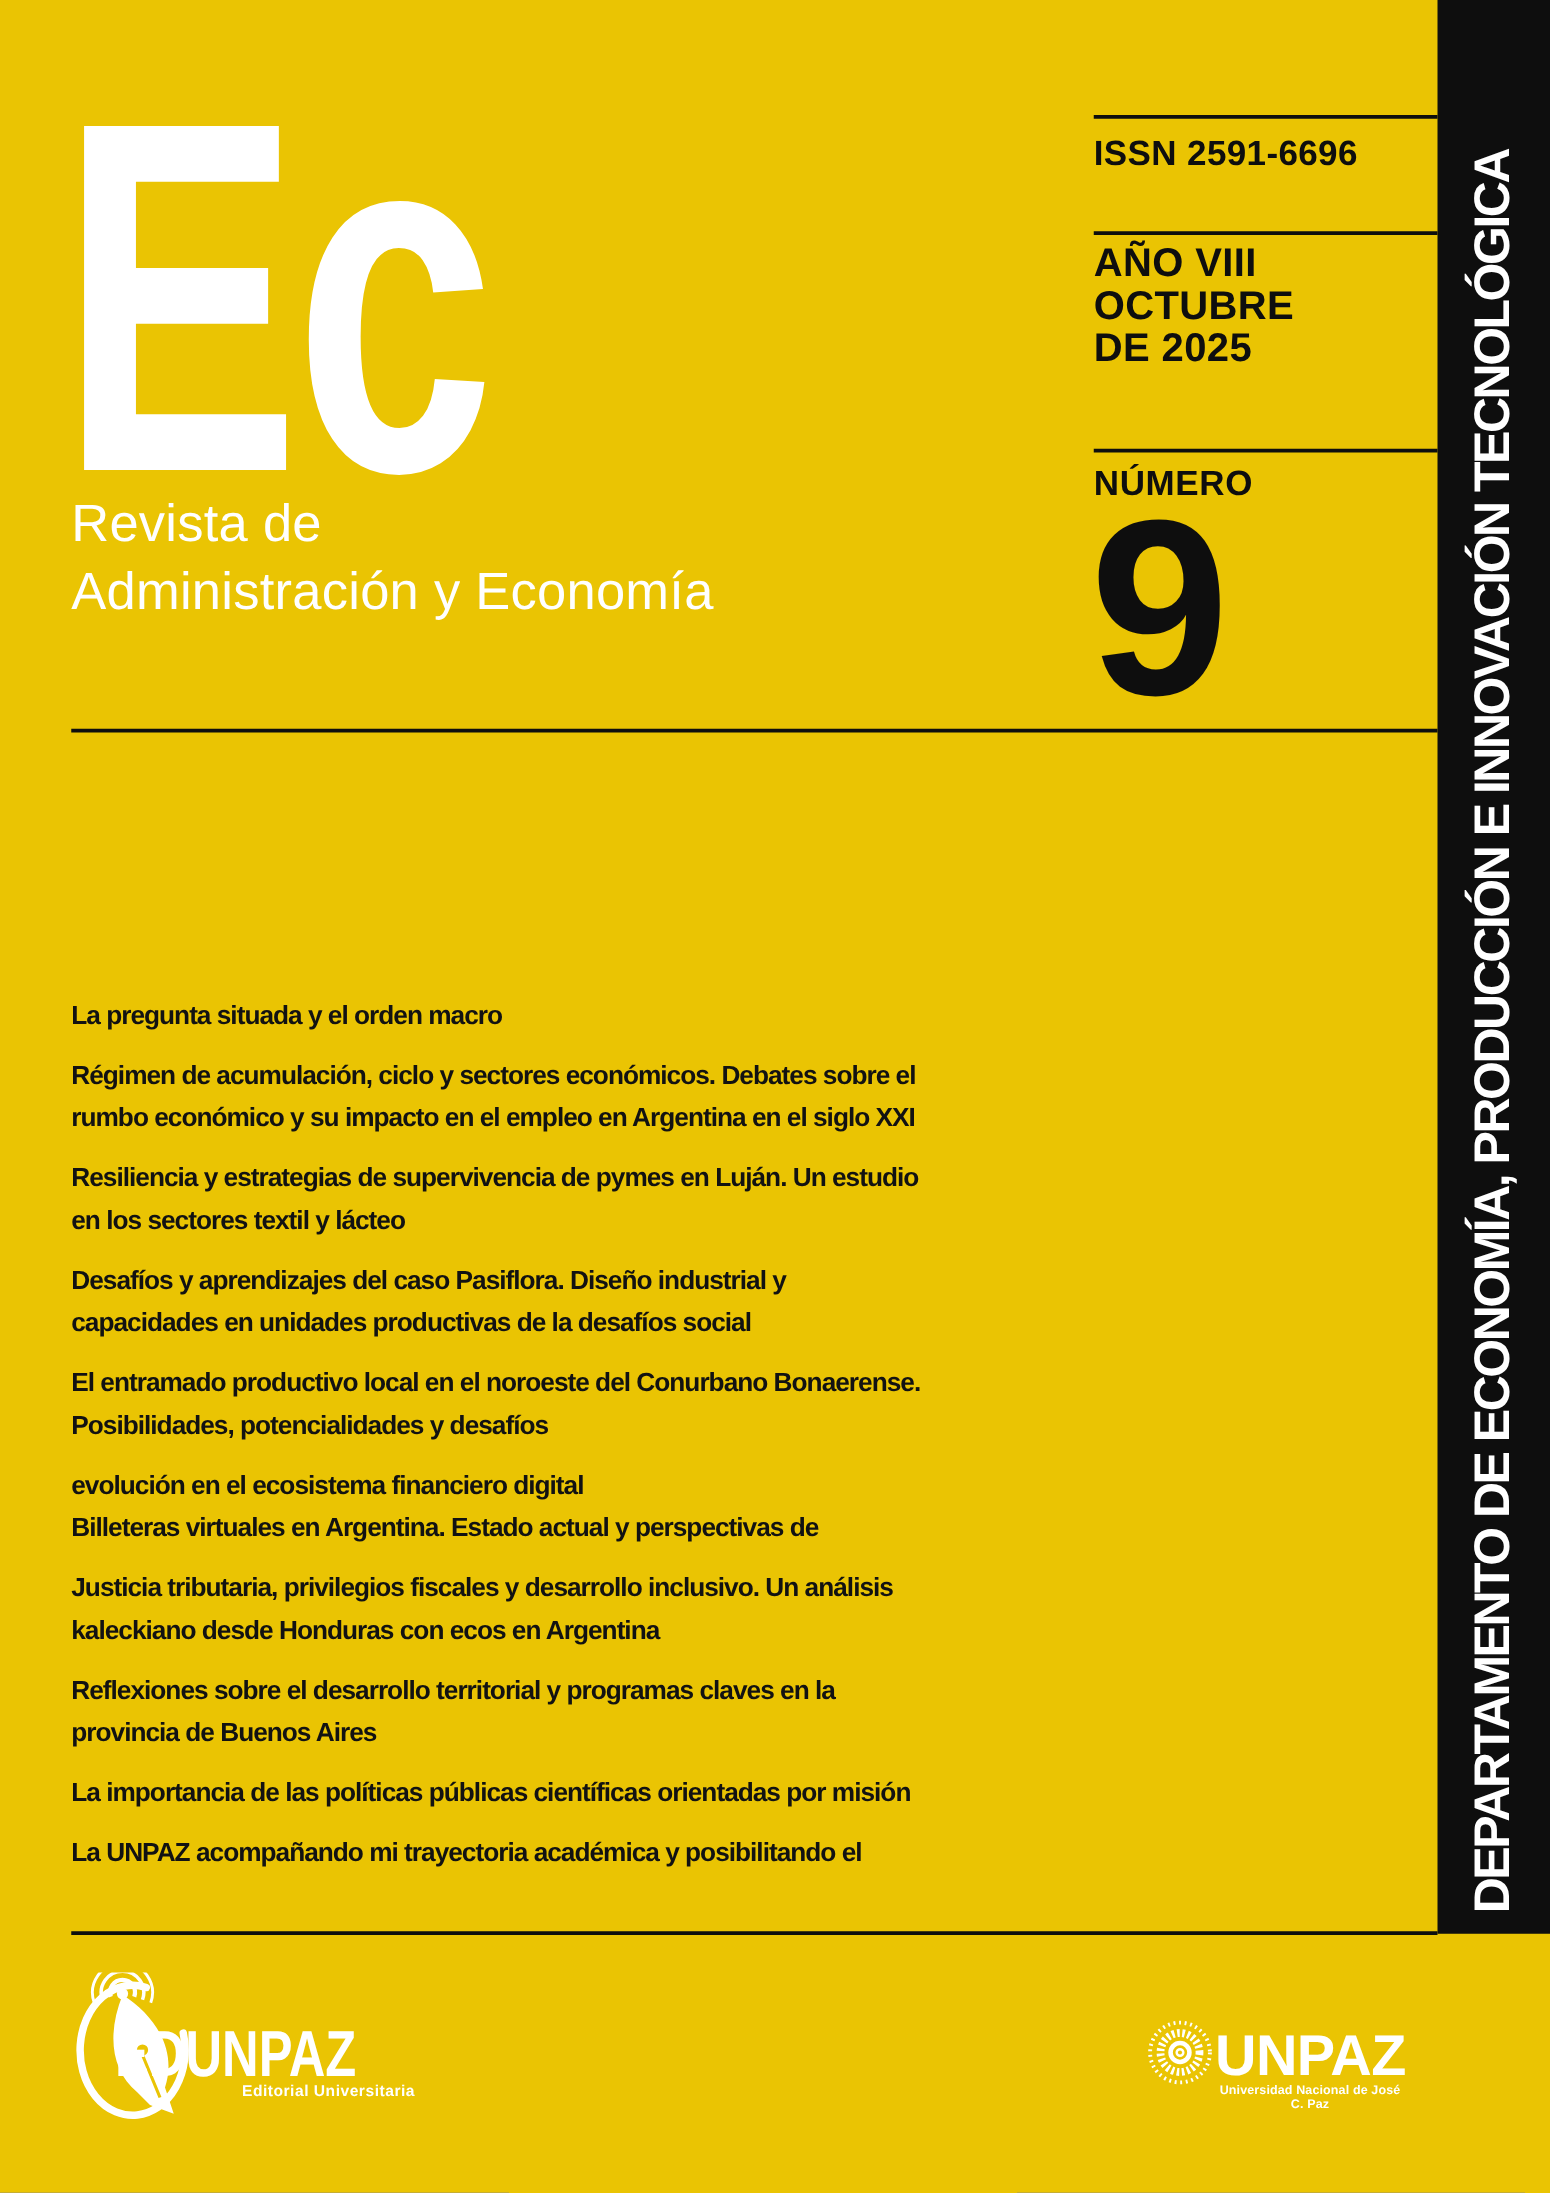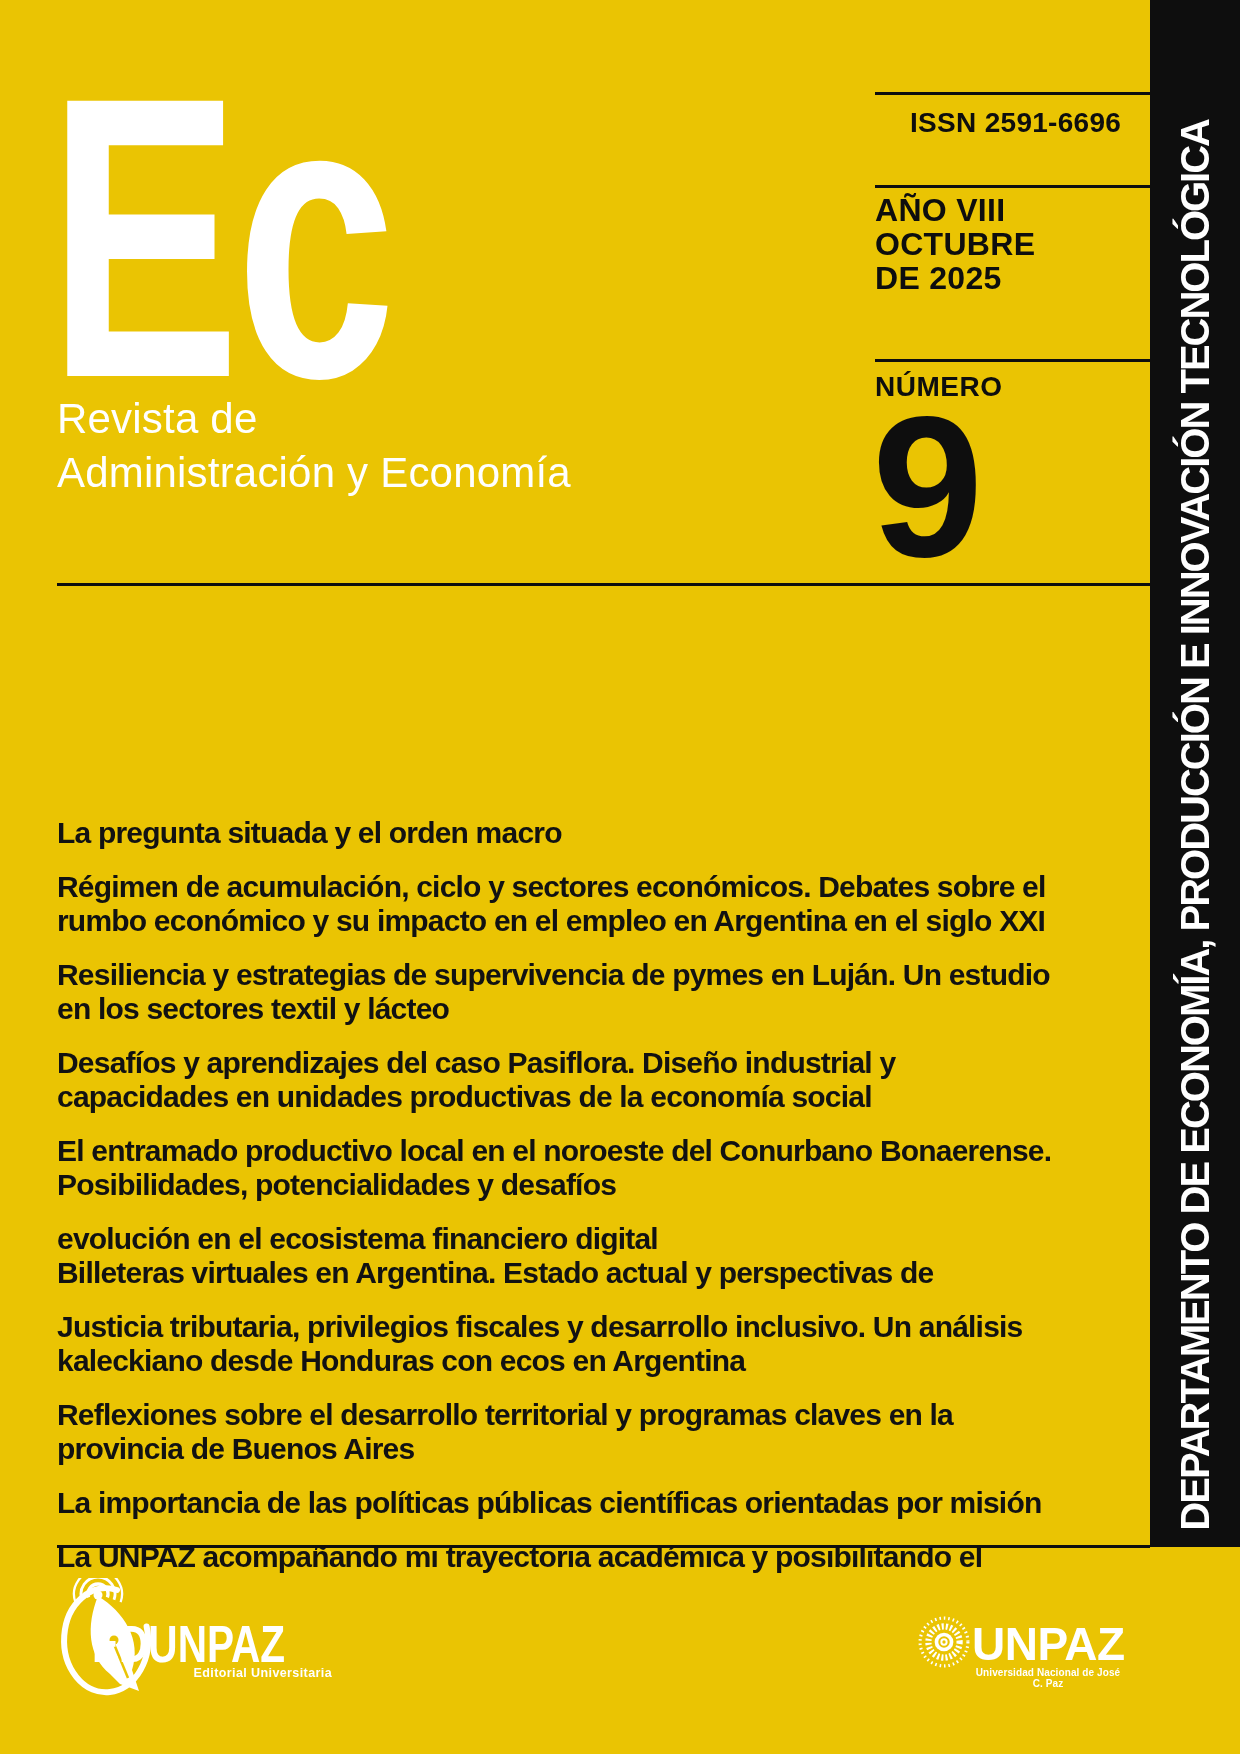--- a/index.html
+++ b/index.html
@@ -40,21 +40,21 @@
   .rule{position:absolute;height:3px;background:var(--ink);}
   .rule-issn{left:875px;top:92px;width:275px;}
   .rule-date{left:875px;top:185px;width:275px;}
   .rule-num{left:875px;top:359px;width:275px;}
   .rule-wide{left:57px;top:583px;width:1093px;}
   .rule-bottom{left:57px;top:1545px;width:1093px;}
 
   .issn{
     position:absolute;left:875px;top:106px;
     font-size:28px;line-height:34px;font-weight:700;
-    color:var(--ink);letter-spacing:0.3px;margin-left:35px;
+    color:var(--ink);letter-spacing:0.3px;
   }
   .edition{
     position:absolute;left:875px;top:193px;
     font-size:32px;line-height:34px;font-weight:700;
     color:var(--ink);letter-spacing:0.3px;
   }
   .numero-label{
     position:absolute;left:875px;top:370px;
     font-size:28px;line-height:34px;font-weight:700;
     color:var(--ink);letter-spacing:0.5px;
@@ -64,24 +64,23 @@
     font-size:200px;line-height:200px;font-weight:700;
     color:var(--ink);
   }
 
   
   .articles{
     position:absolute;left:57px;top:796px;width:1100px;
   }
   .article{
     margin-bottom:14px;
-    font-size:30px;line-height:34px;font-weight:700;
+    font-size:21px;line-height:34px;font-weight:700;
     letter-spacing:-0.8px;
     color:#121212;
-    margin-top:20px;
   }
 
   
   .side-bar{
     position:absolute;left:1150px;top:0;width:90px;height:1547px;
     background:var(--ink);
     z-index:5;
   }
   .side-text{
     position:absolute;bottom:16px;left:50%;
@@ -157,21 +156,21 @@
       <div class="article">
         <div>Régimen de acumulación, ciclo y sectores económicos. Debates sobre el</div>
         <div>rumbo económico y su impacto en el empleo en Argentina en el siglo XXI</div>
       </div>
       <div class="article">
         <div>Resiliencia y estrategias de supervivencia de pymes en Luján. Un estudio</div>
         <div>en los sectores textil y lácteo</div>
       </div>
       <div class="article">
         <div>Desafíos y aprendizajes del caso Pasiflora. Diseño industrial y</div>
-        <div>capacidades en unidades productivas de la economía social</div>
+        <div>capacidades en unidades productivas de la desafíos social</div>
       </div>
       <div class="article">
         <div>El entramado productivo local en el noroeste del Conurbano Bonaerense.</div>
         <div>Posibilidades, potencialidades y desafíos</div>
       </div>
       <div class="article">
         <div>evolución en el ecosistema financiero digital</div>
         <div>Billeteras virtuales en Argentina. Estado actual y perspectivas de</div>
       </div>
       <div class="article">

